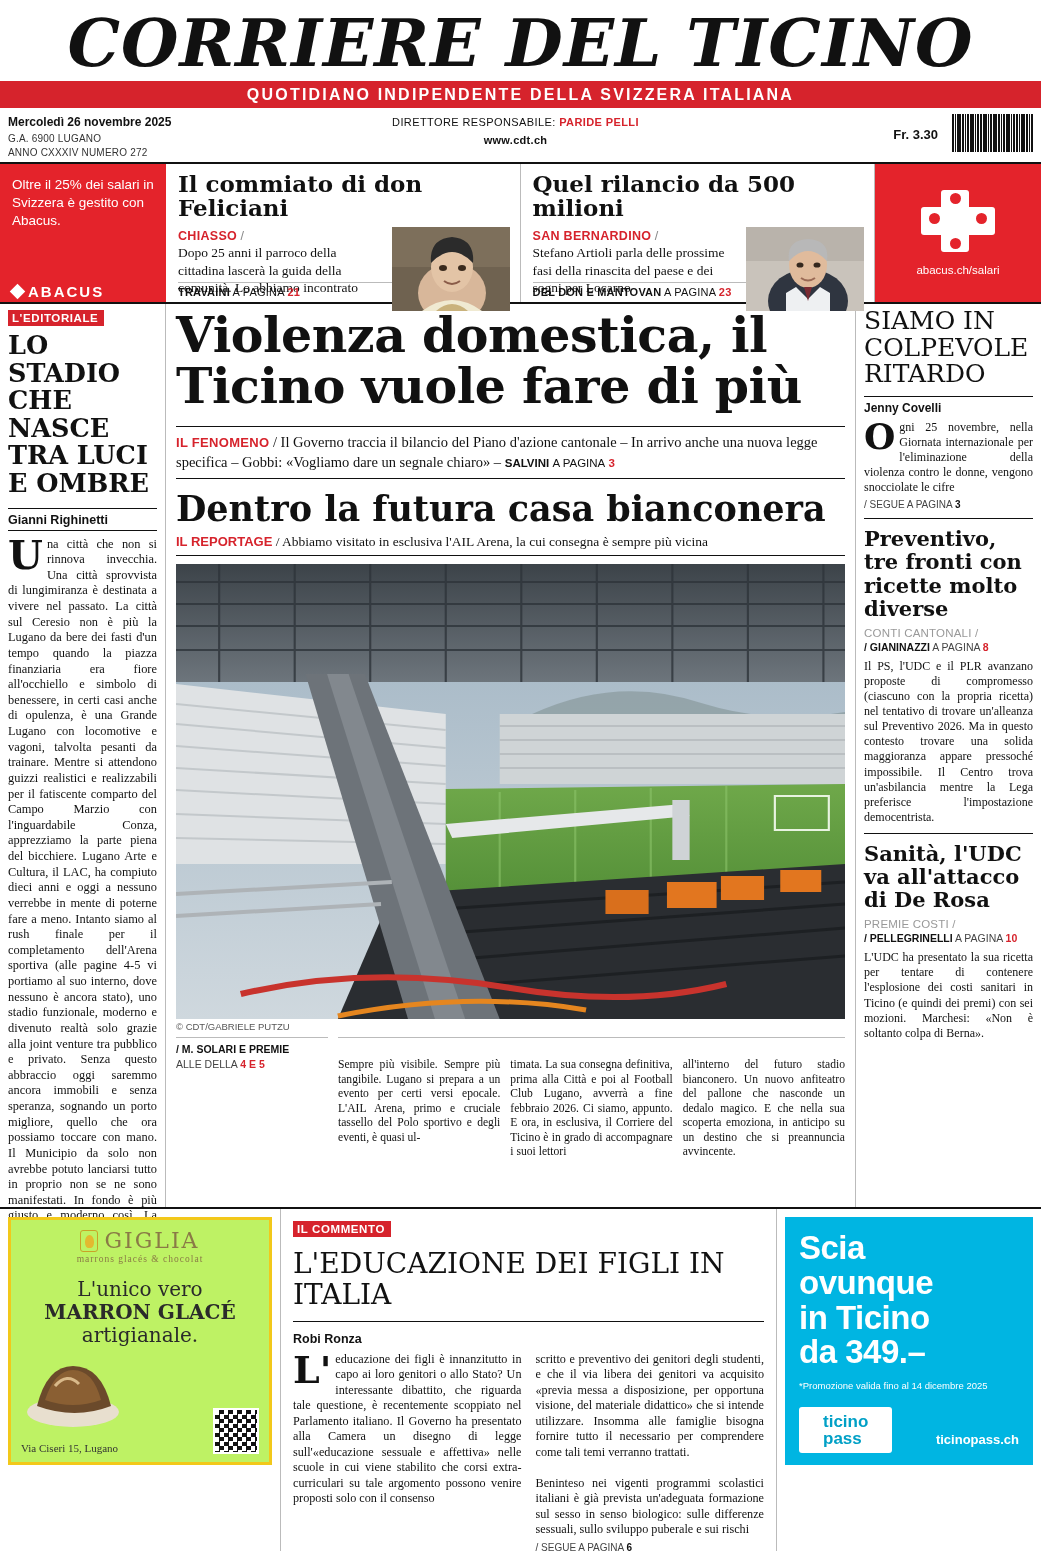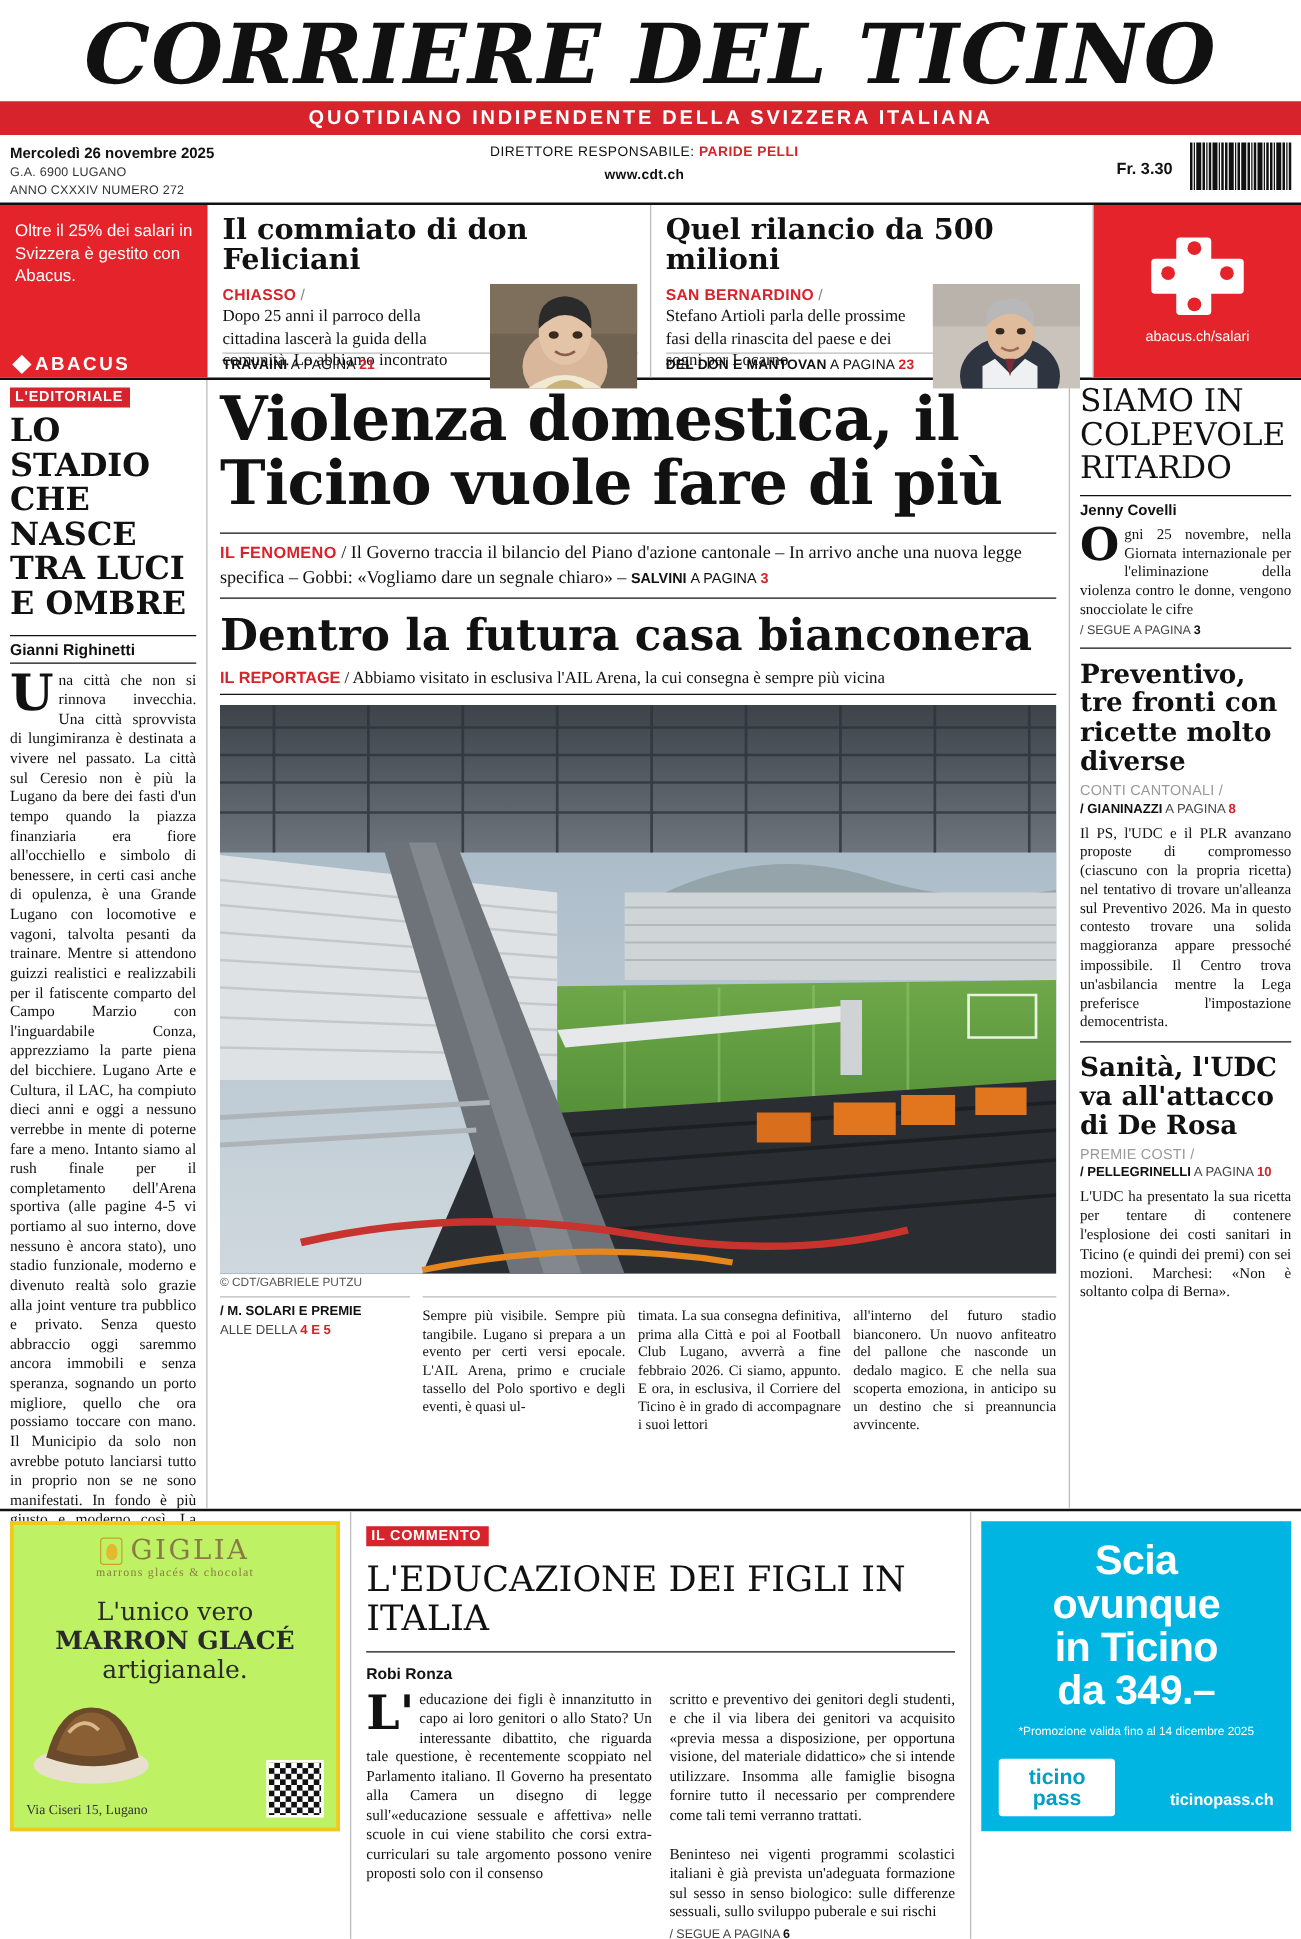--- a/index.html
+++ b/index.html
@@ -163,21 +163,21 @@
 
   
   .photo-wrap { margin-top:8px; width:100%; height:455px; position:relative; overflow:hidden; background:#7a8a96; }
   .photo-credit { font-family:"Liberation Sans",sans-serif; font-size:9.5px; color:#555; margin-top:2px; }
 
   .photo-foot { display:flex; gap:10px; margin-top:5px; }
   .pf-meta { width:152px; font-family:"Liberation Sans",sans-serif; font-size:10.5px; line-height:1.45; border-top:1px solid #bbb; padding-top:4px;}
   .pf-meta .nm { font-weight:bold; }
   .pf-meta .pages { color:#444; }
   .pf-meta .pages b { color:#d6232c; }
-  .pf-cols { flex:1; display:flex; gap:10px; border-top:1px solid #bbb; padding-top:8px;}
+  .pf-cols { flex:1; display:flex; gap:10px; border-top:1px solid #bbb; padding-top:20px;}
   .pf-cols .c { flex:1; font-size:11.6px; line-height:1.25; text-align:justify; }
 
   
   .r-title {
     font-family:"DejaVu Serif",serif; font-weight:400; font-size:25px; line-height:1.06; margin:0 0 8px 0;
   }
   .r-author { font-family:"Liberation Sans",sans-serif; font-weight:bold; font-size:12px; border-top:1px solid #111; padding-top:4px; margin-bottom:5px;}
   .r-body { font-size:12px; line-height:1.26; text-align:justify; }
   .r-body .dropcap { float:left; font-family:"DejaVu Serif",serif; font-weight:700; font-size:36px; line-height:29px; padding:2px 4px 0 0;}
   .rule { border-top:1px solid #111; margin:8px 0 8px 0; }
@@ -212,21 +212,21 @@
     font-family:"DejaVu Serif",serif; font-weight:400; font-size:28px; line-height:1.1; margin:6px 0 10px 0;
     border-bottom:1px solid #111; padding-bottom:10px;
   }
   .comment-author { font-family:"Liberation Sans",sans-serif; font-weight:bold; font-size:12.5px; margin:6px 0 6px 0;}
   .comment-cols { display:flex; gap:14px; }
   .comment-cols .c { flex:1; font-size:12.2px; line-height:1.27; text-align:justify; }
   .comment-cols .c .dropcap { float:left; font-family:"DejaVu Serif",serif; font-weight:700; font-size:38px; line-height:31px; padding:2px 4px 0 0;}
 
   .ticino-ad {
     width:248px; background:#00b5e2; color:#fff; margin:8px; padding:14px 14px 10px 14px;
-    position:relative; font-family:"Liberation Sans",sans-serif; height:248px;text-align:center;
+    position:relative; font-family:"Liberation Sans",sans-serif; height:248px;
   }
   .ticino-ad .big { font-size:33px; font-weight:800; line-height:1.05; letter-spacing:-.5px; }
   .ticino-ad .note { font-size:9.5px; margin-top:10px; }
   .ticino-ad .logo {
     position:absolute; left:14px; bottom:12px; background:#fff; color:#00a0c6;
     font-weight:800; font-size:17px; line-height:1.0; padding:6px 24px; border-radius:3px;
   }
   .ticino-ad .site { position:absolute; right:14px; bottom:18px; font-size:13px; font-weight:600;}
 
   

